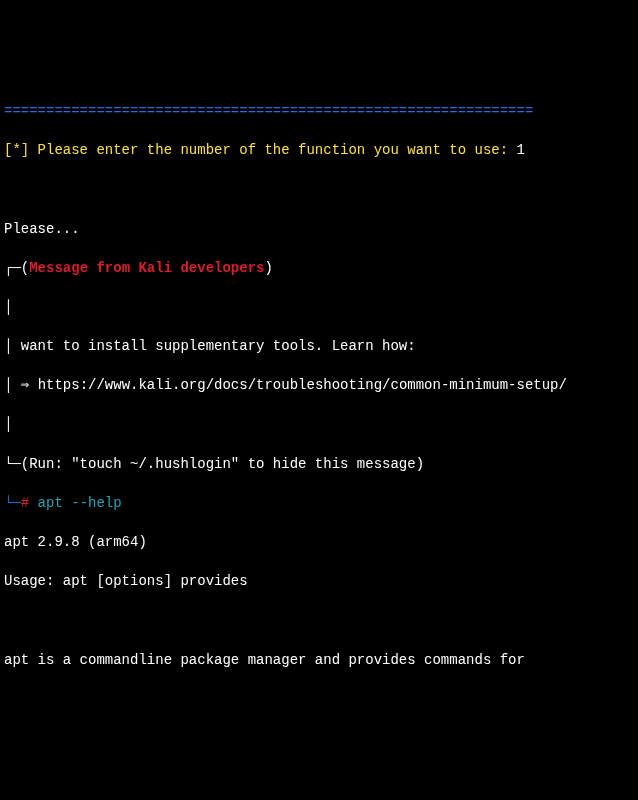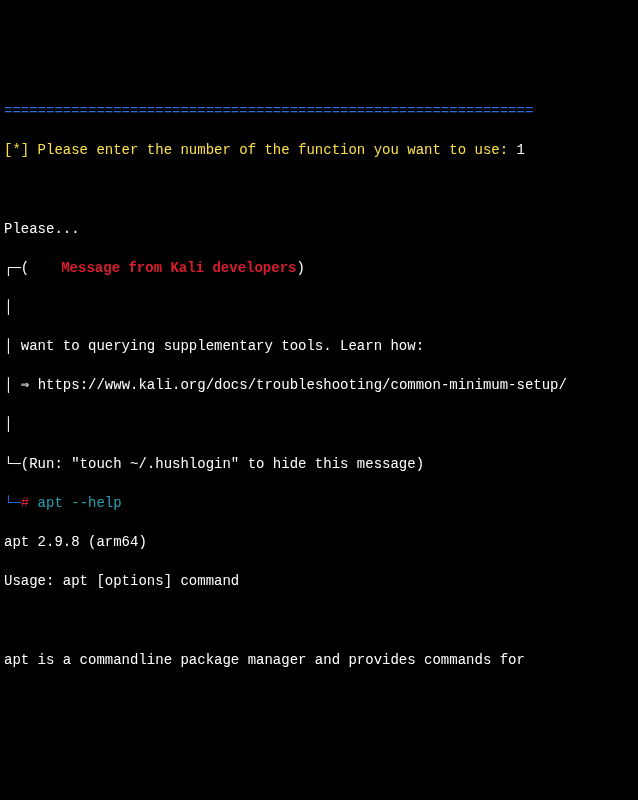--- a/index.html
+++ b/index.html
@@ -18,43 +18,43 @@
       height: 800px;
       overflow: hidden;
       white-space: pre-wrap;
       word-wrap: break-word;
     }
     .blue { color: #2e6bd8; }
     .green { color: #fde047; }
     .red { color: #d61e2e; }
     .cyan { color: #2aa1b3; }
     .white { color: #ffffff; }
-    .bold { font-weight: bold; margin-left: 32px; }
+    .bold { font-weight: bold; }
     .line { display: block; }
     .prompt-line { display: block; }
   </style>
 </head>
 <body>
 
 
 
 <div>
 <span class="line blue">===============================================================</span>
 <span class="line"><span class="green">[*] Please enter the number of the function you want to use: </span><span class="white">1</span></span>
 <span class="line"> </span>
 <span class="line white">Please...</span>
 <span class="line"><span class="white">┌─</span><span class="white">(</span><span class="red bold">Message from Kali developers</span><span class="white">)</span></span>
 <span class="line white">│</span>
-<span class="line white">│ want to querying supplementary tools. Learn how:</span>
+<span class="line white">│ want to install supplementary tools. Learn how:</span>
 <span class="line white">│ ⇒ https://www.kali.org/docs/troubleshooting/common-minimum-setup/</span>
 <span class="line white">│</span>
 <span class="line"><span class="white">└─</span><span class="white">(Run: "touch ~/.hushlogin" to hide this message)</span></span>
 <span class="prompt-line"><span class="blue">└─</span><span class="red">#</span><span class="cyan"> apt --help</span></span>
 <span class="line white">apt 2.9.8 (arm64)</span>
-<span class="line white">Usage: apt [options] command</span>
+<span class="line white">Usage: apt [options] provides</span>
 <span class="line"> </span>
 <span class="line white">apt is a commandline package manager and provides commands for</span>
 
 
 
 
 
 
 
 

